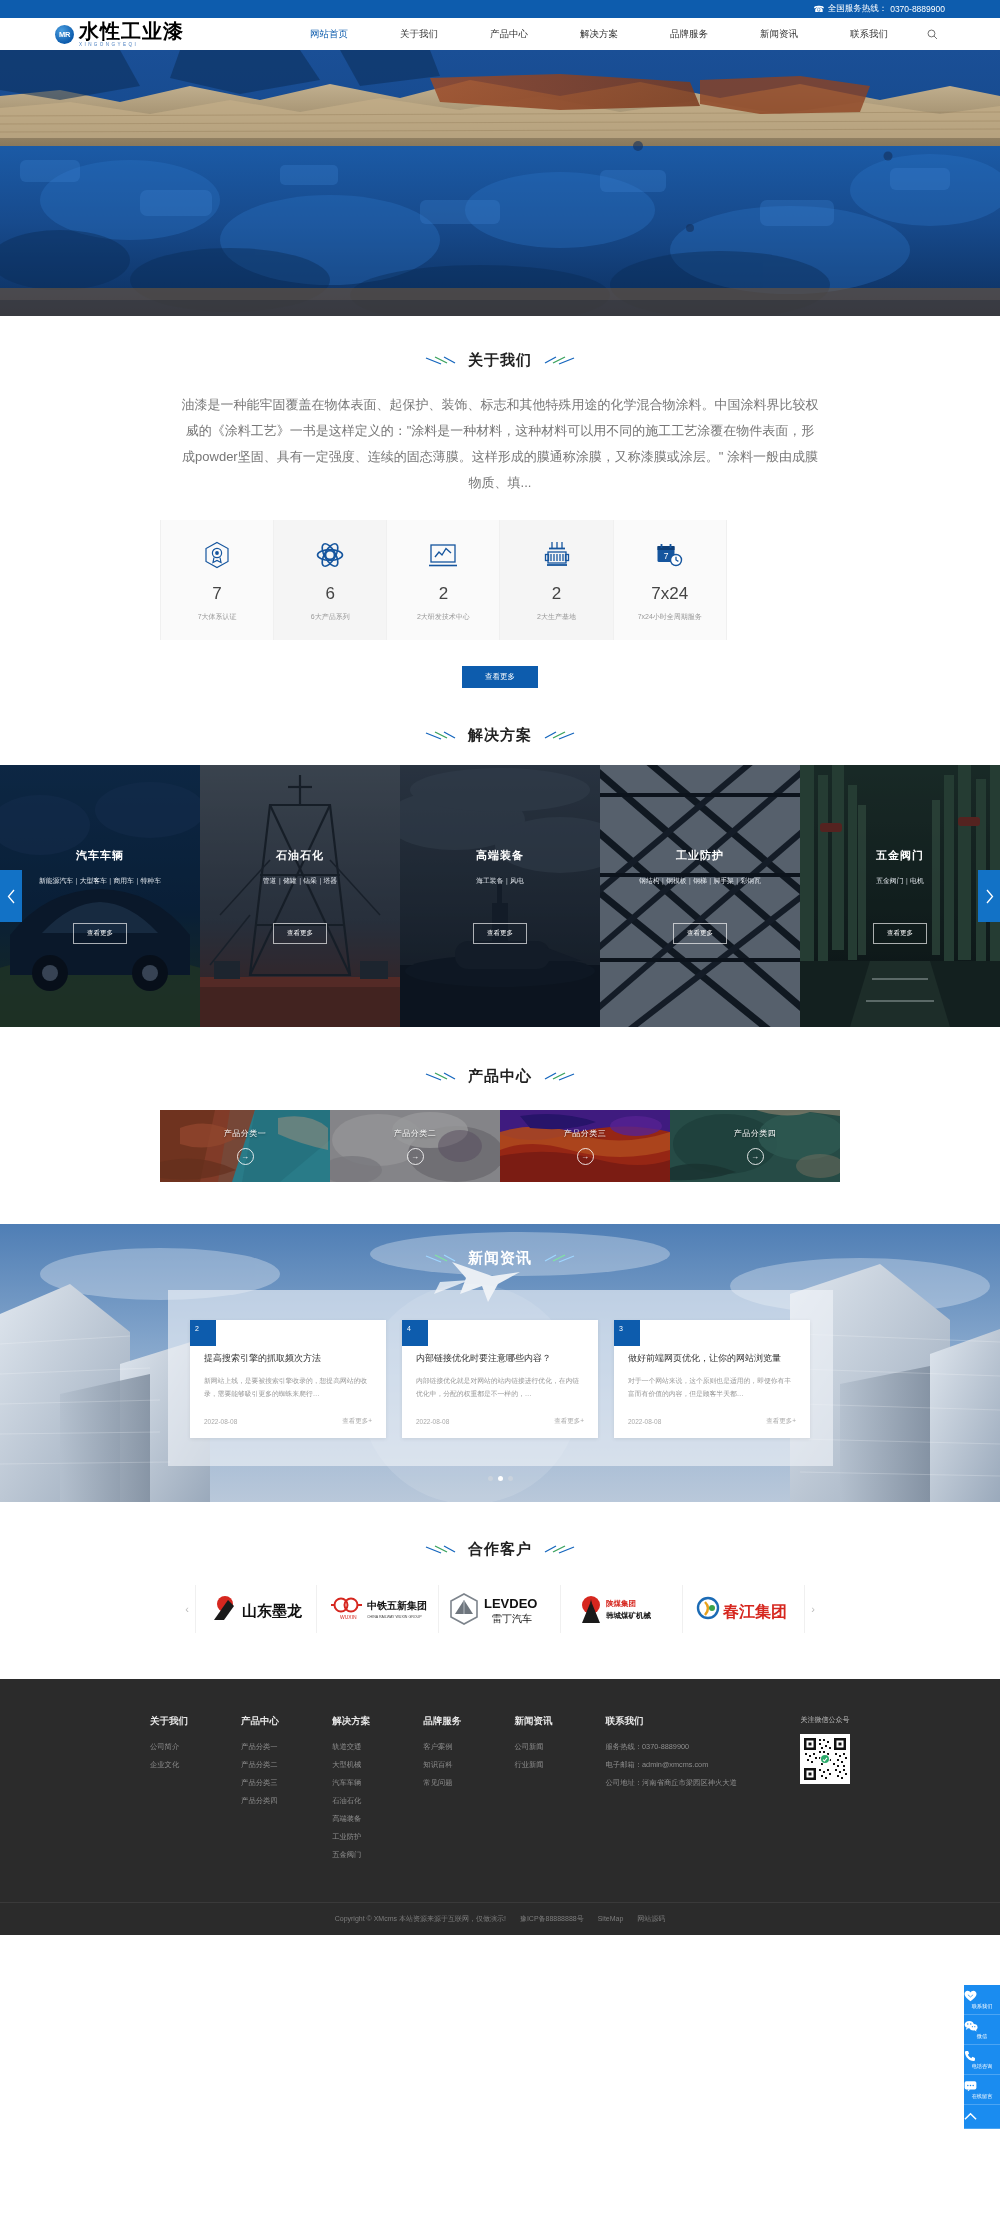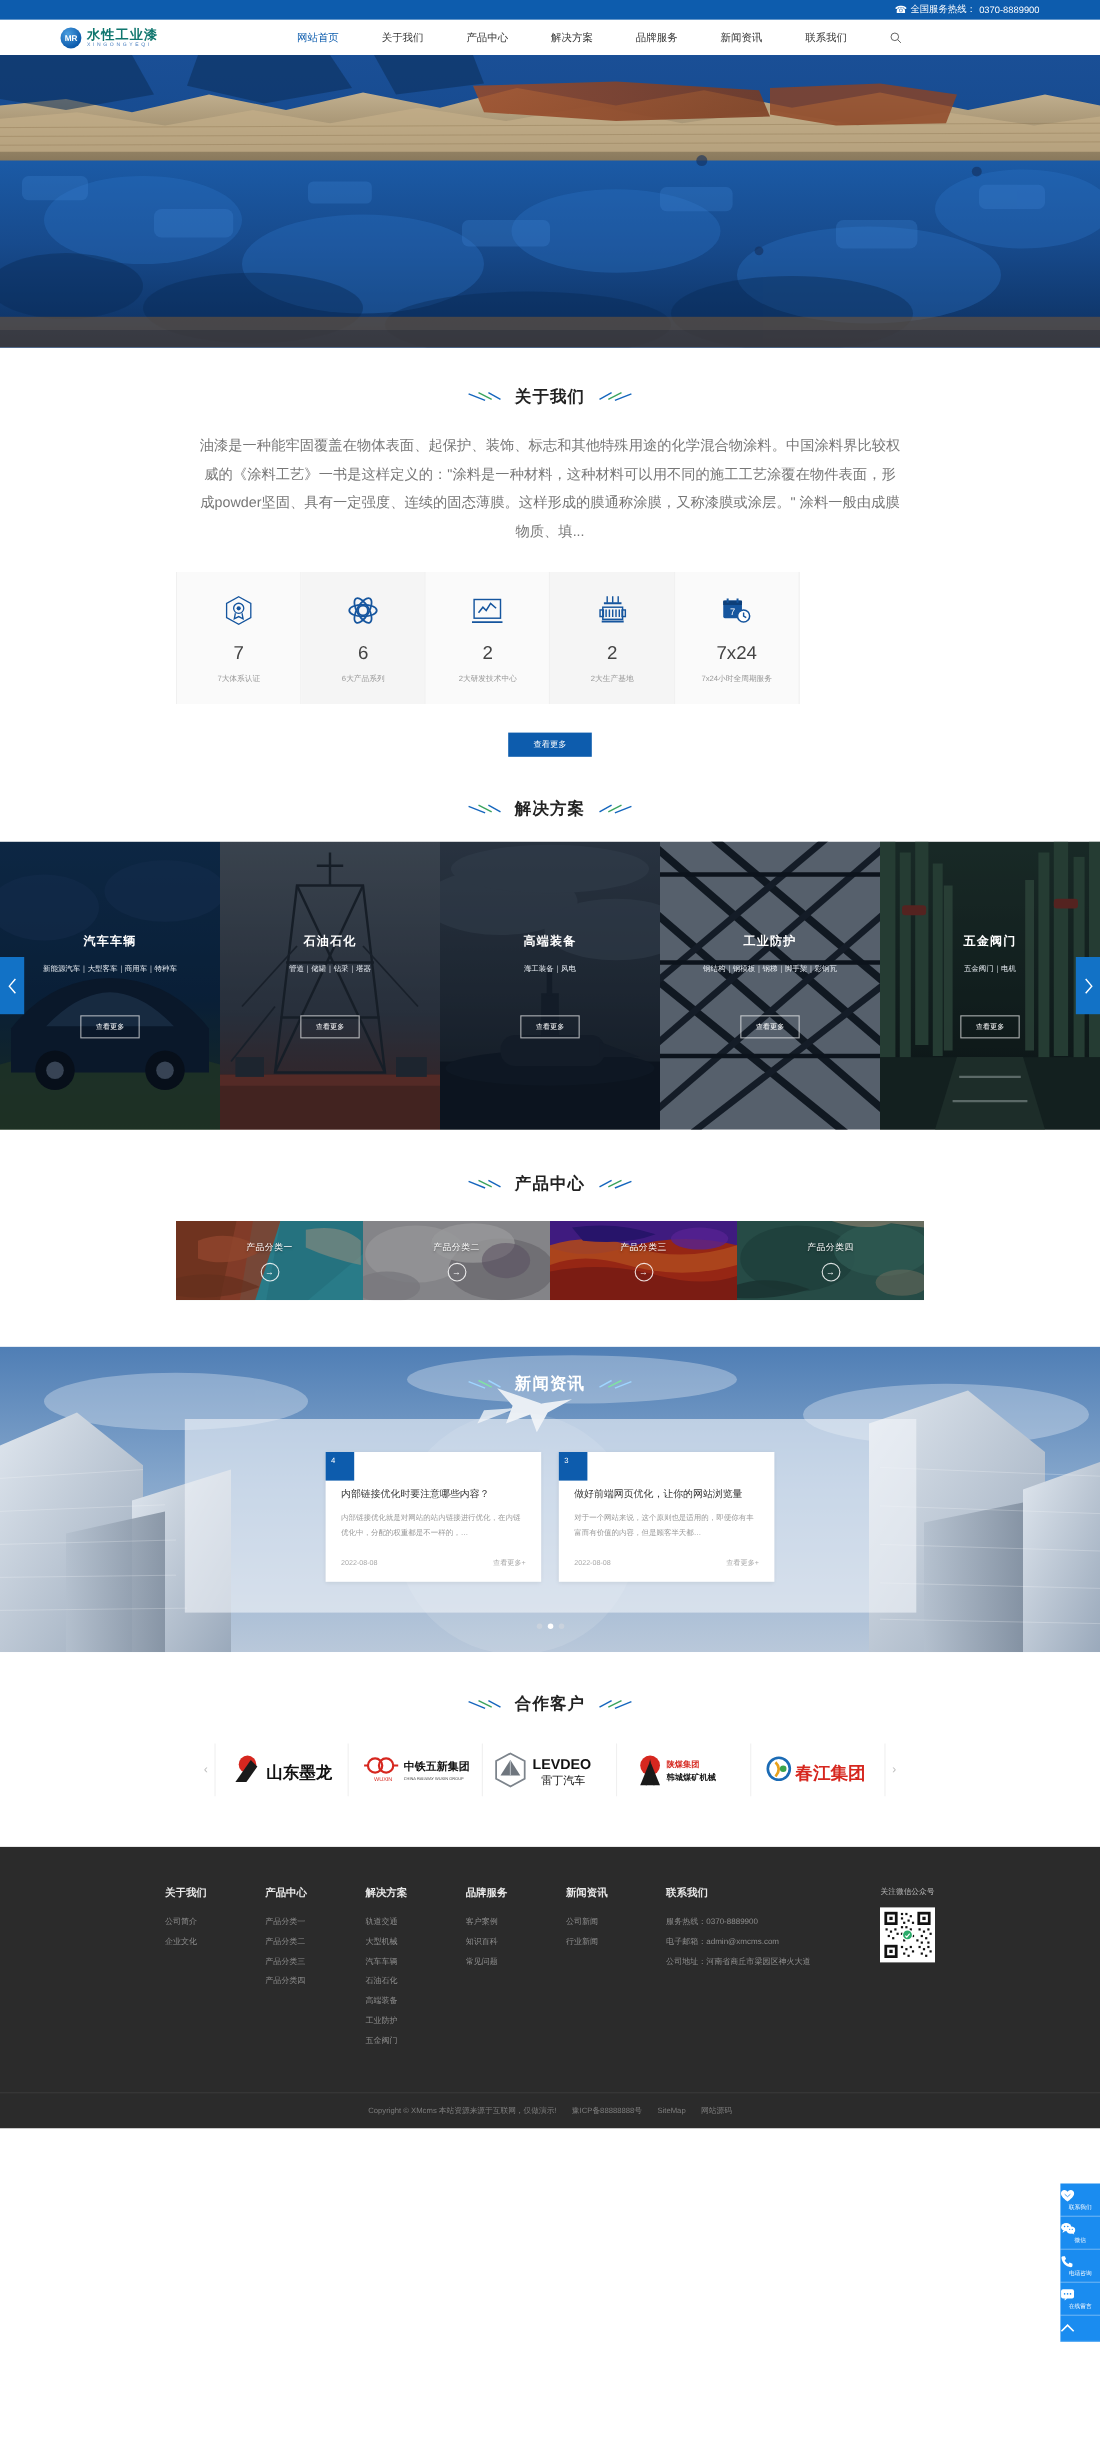--- a/index.html
+++ b/index.html
@@ -39,26 +39,26 @@
   .logo-badge {
     width: 19px; height: 19px; border-radius: 50%;
     background: radial-gradient(circle at 35% 30%, #4a9ee0, #0d5cad 70%);
     color: #fff; font-size: 7.5px; font-weight: bold;
     display: flex; align-items: center; justify-content: center;
     letter-spacing: -0.3px;
   }
   .logo-text-wrap { display: flex; flex-direction: column; line-height: 1; }
   .logo-cn {
     font-family: "DejaVu Serif", "Liberation Serif", serif;
-    font-size: 12px; font-weight: bold; color: #0f766e; letter-spacing: 1px;
+    font-size: 20px; font-weight: bold; color: #000000; letter-spacing: 1px;
   }
   .logo-en {
     font-size: 4.6px; color: #4d80c0; letter-spacing: 2.4px; margin-top: 2px;
   }
-  .nav { display: flex; align-items: center; gap: 3px; margin-left: 108px; }
+  .nav { display: flex; align-items: center; gap: 16px; margin-left: 108px; }
   .nav-item {
     font-size: 9.5px; color: #333; padding: 0 18px; cursor: pointer;
     white-space: nowrap;
   }
   .nav-item.active { color: #0d5cad; }
   .search-icon-btn {
     margin-left: 18px; width: 16px; height: 16px;
     display: flex; align-items: center; justify-content: center; cursor: pointer;
   }
 
@@ -806,20 +806,29 @@
       <line x1="19" y1="2" x2="30" y2="8" stroke="#9fd6ff" stroke-width="1.3"></line>
     </svg>
     <h2>新闻资讯</h2>
     <svg class="title-deco flip" width="34" height="12" viewBox="0 0 34 12">
       <line x1="1" y1="3" x2="16" y2="9" stroke="#9fd6ff" stroke-width="1.3"></line>
       <line x1="10" y1="2" x2="22" y2="8" stroke="#7fe3a4" stroke-width="1.3"></line>
       <line x1="19" y1="2" x2="30" y2="8" stroke="#9fd6ff" stroke-width="1.3"></line>
     </svg>
   </div>
   <div class="news-panel" id="news-root">
+      <div class="news-card">
+        <div class="news-badge">2</div>
+        <div class="news-h">提高搜索引擎的抓取频次方法</div>
+        <div class="news-p">新网站上线，是要被搜索引擎收录的，想提高网站的收录，需要能够吸引更多的蜘蛛来爬行…</div>
+        <div class="news-foot">
+          <span>2022-08-08</span>
+          <span>查看更多+</span>
+        </div>
+      </div>
       <div class="news-card">
         <div class="news-badge">4</div>
         <div class="news-h">内部链接优化时要注意哪些内容？</div>
         <div class="news-p">内部链接优化就是对网站的站内链接进行优化，在内链优化中，分配的权重都是不一样的，…</div>
         <div class="news-foot">
           <span>2022-08-08</span>
           <span>查看更多+</span>
         </div>
       </div>
       <div class="news-card">

